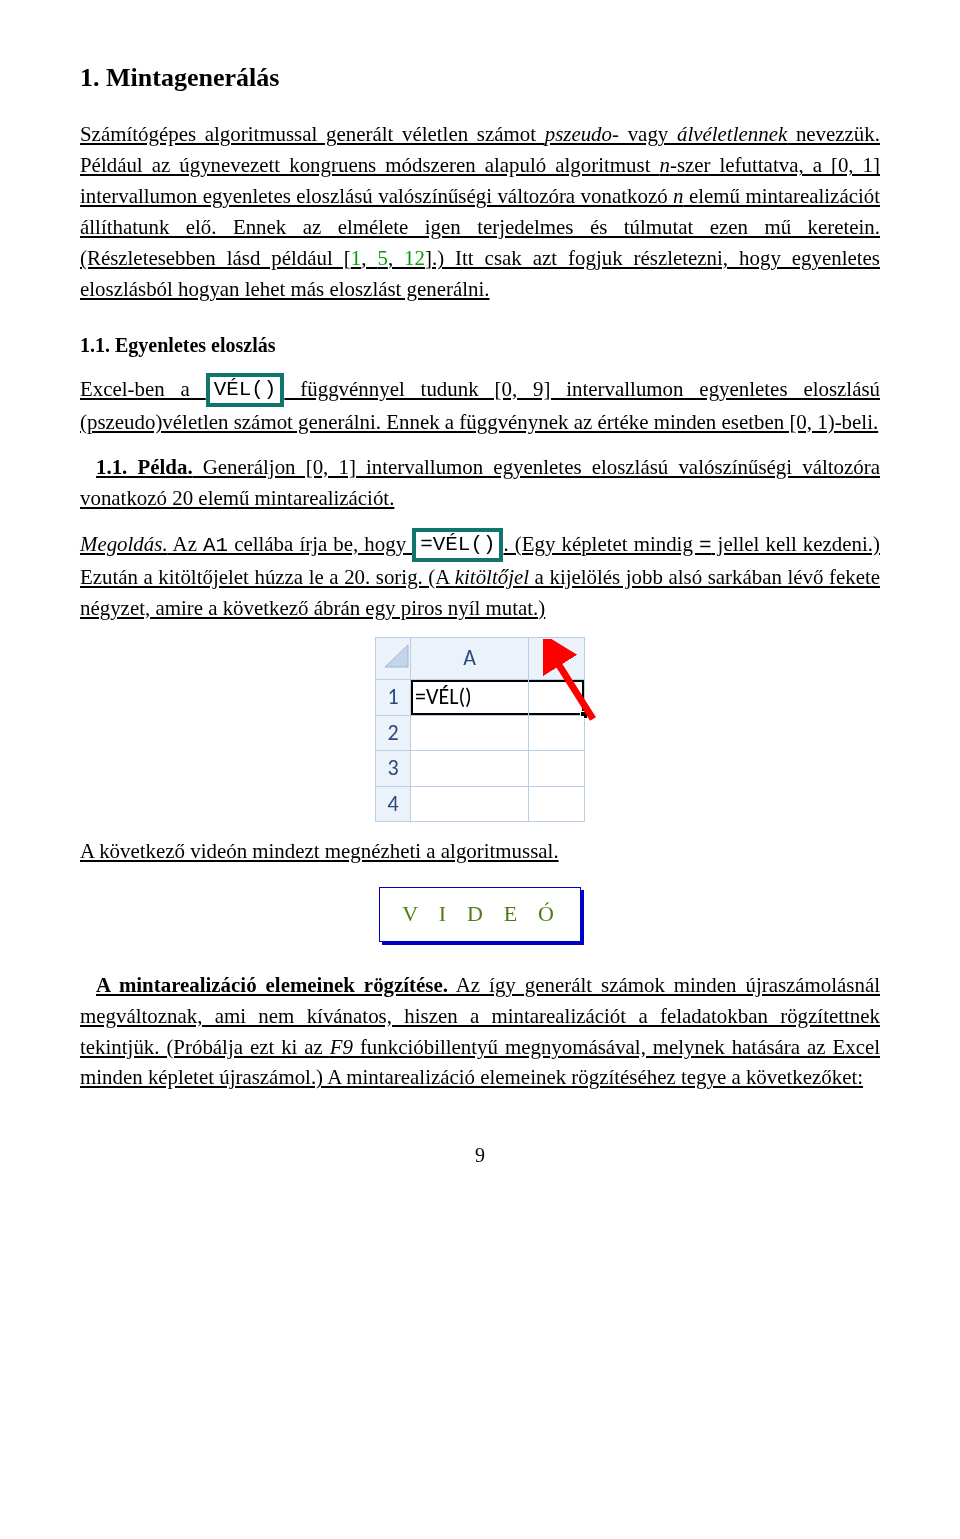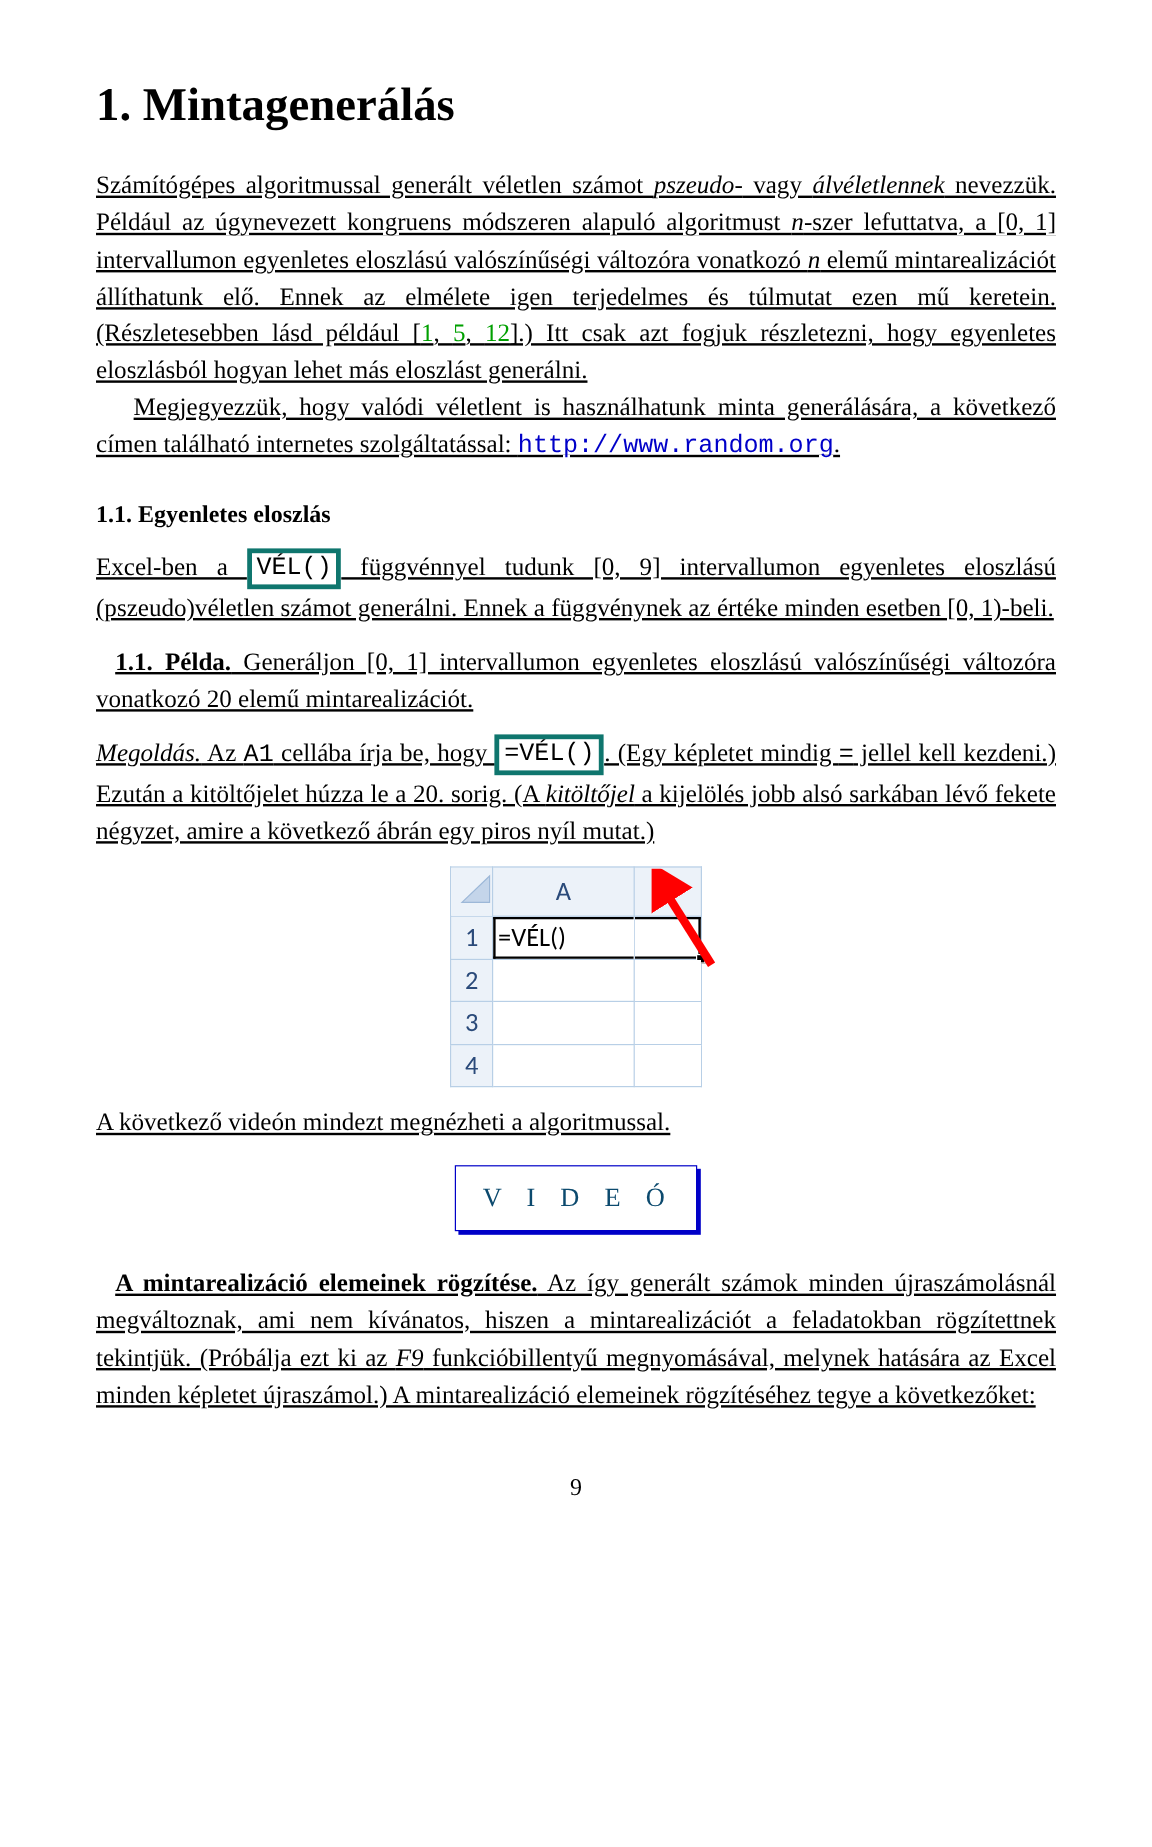--- a/index.html
+++ b/index.html
@@ -8,21 +8,21 @@
       line-height: 1.48;
       color: #000;
       margin: 0;
       padding: 59px 80px 40px 80px;
       background: #fff;
       width: 960px;
       box-sizing: border-box;
       text-align: justify;
     }
     h1 {
-      font-size: 39px;
+      font-size: 26px;
       font-weight: bold;
       margin: 0 0 22px 0;
     }
     h2 {
       font-size: 20px;
       font-weight: bold;
       margin: 26px 0 12px 0;
     }
     p {
       margin: 0;
@@ -41,21 +41,21 @@
       padding: 1px 4px;
       display: inline-block;
       line-height: 1.15;
       vertical-align: 1px;
     }
     a.weblink { color: #0000c8; text-decoration: none; }
     .cite { color: #00a000; }
     .video-button {
       border: 1px solid #0000c8;
       box-shadow: 3px 3px 0 #0000c8;
-      color: #0c4a6e;
+      color: #4d7c0f;
       font-family: "Times New Roman", Times, serif;
       letter-spacing: 0.35em;
       padding: 10px 18px 10px 22px;
       display: inline-block;
       font-size: 22px;
       margin: 6px auto;
     }
     .video-wrap {
       text-align: center;
       margin: 10px 0 22px 0;
@@ -116,23 +116,20 @@
     }
   </style>
 </head>
 <body>
 
 <h1>1. Mintagenerálás</h1>
 
 <div class="para-block">
   <p>
     <span>Számítógépes algoritmussal generált véletlen számot </span><span class="italic">pszeudo-</span><span> vagy </span><span class="italic">álvéletlennek</span><span> nevezzük. Például az úgynevezett kongruens módszeren alapuló algoritmust </span><span class="italic">n</span><span>-szer lefuttatva, a [0, 1] intervallumon egyenletes eloszlású valószínűségi változóra vonatkozó </span><span class="italic">n</span><span> elemű mintarealizációt állíthatunk elő. Ennek az elmélete igen terjedelmes és túlmutat ezen mű keretein. (Részletesebben lásd például [</span><span class="cite">1</span><span>, </span><span class="cite">5</span><span>, </span><span class="cite">12</span><span>].) Itt csak azt fogjuk részletezni, hogy egyenletes eloszlásból hogyan lehet más eloszlást generálni.</span>
-  </p>
-  <p class="indent">
-    <span>Megjegyezzük, hogy valódi véletlent is használhatunk minta generálására, a következő címen található internetes szolgáltatással: </span><a class="tt weblink">http://www.random.org</a><span>.</span>
   </p>
 </div>
 
 <h2>1.1. Egyenletes eloszlás</h2>
 
 <div class="para-block">
   <p>
     <span>Excel-ben a </span><span class="boxed-tt">VÉL()</span><span> függvénnyel tudunk [0, 9] intervallumon egyenletes eloszlású (pszeudo)véletlen számot generálni. Ennek a függvénynek az értéke minden esetben [0, 1)-beli.</span>
   </p>
 </div>

